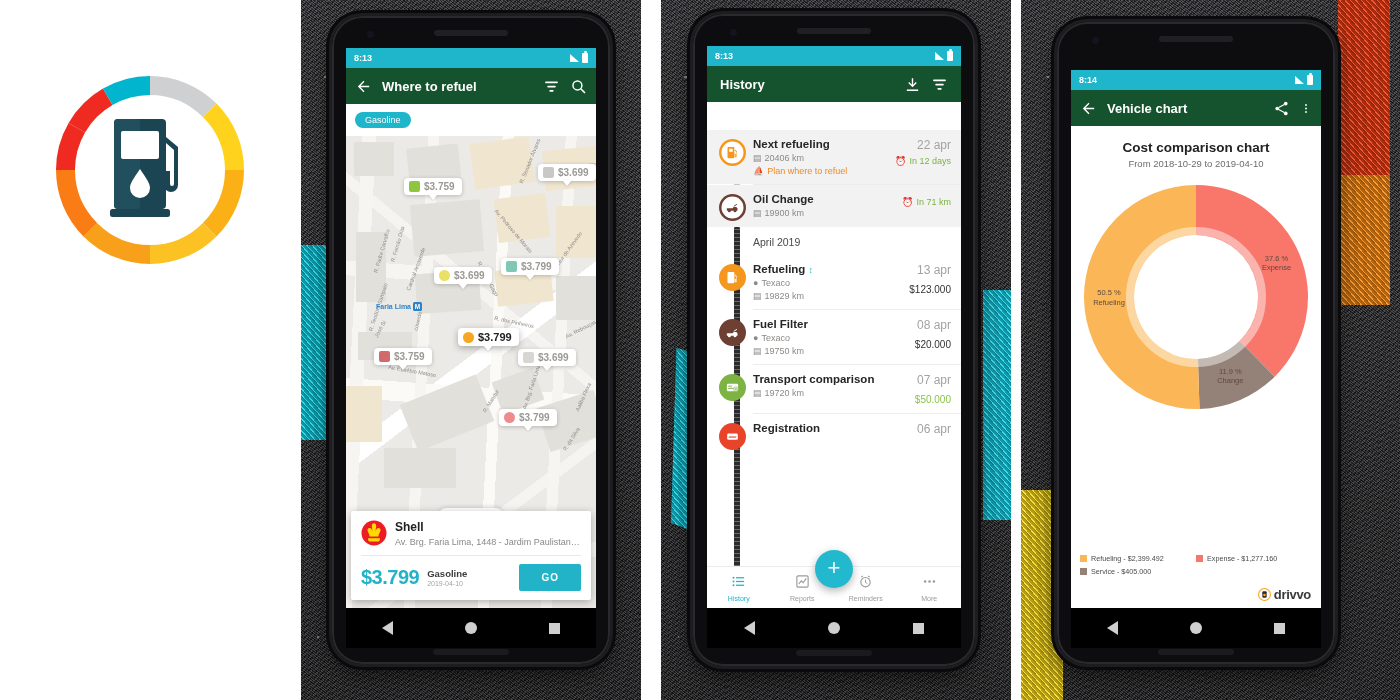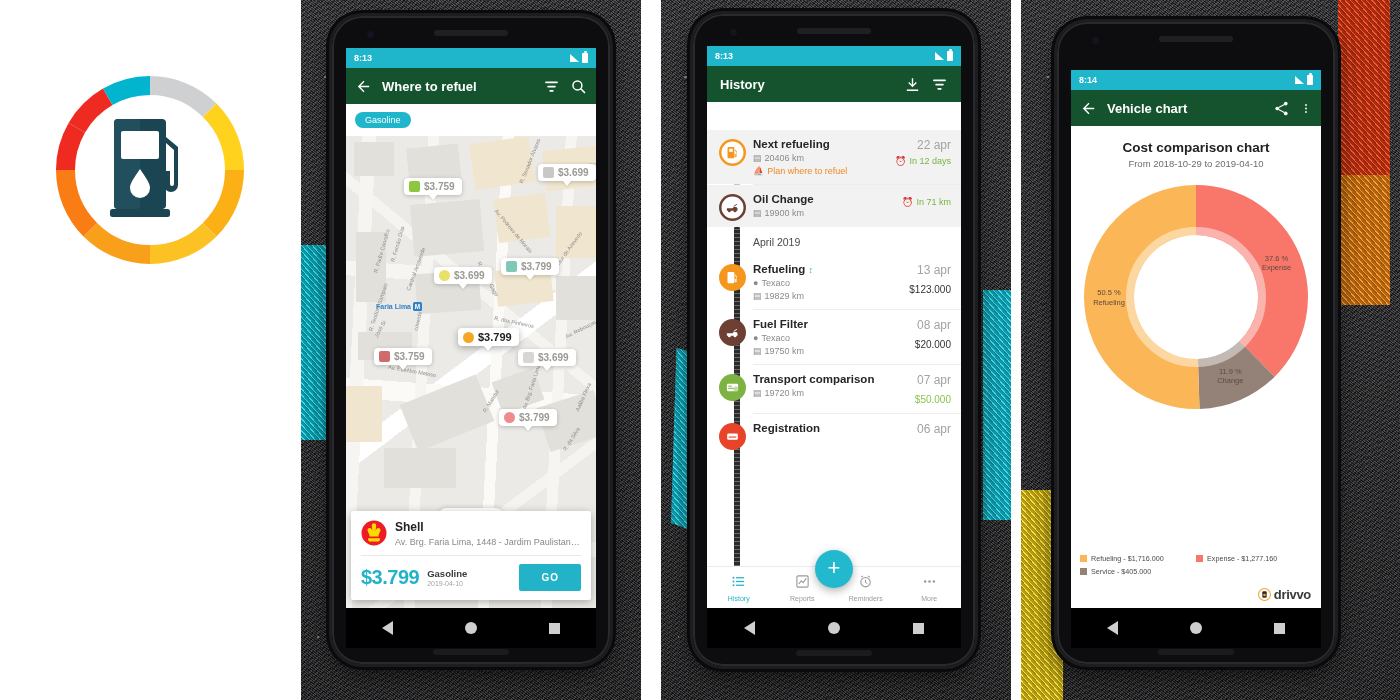--- a/index.html
+++ b/index.html
@@ -621,21 +621,21 @@
               <div class="slice-lbl" style="left: 166.482px; top: 72.9592px; width: 60px;"><span>37.6 %</span><br><span>Expense</span></div>
               <div class="slice-lbl" style="left: 120.301px; top: 185.953px; width: 60px;"><span>11.9 %</span><br><span>Change</span></div>
               <div class="slice-lbl" style="left: -0.989267px; top: 107.367px; width: 60px;"><span>50.5 %</span><br><span>Refueling</span></div>
             </div>
         </div>
 
         <div class="legend">
           <div class="leg-row">
             <div class="leg-item" style="width:50%;">
               <span class="leg-sw" style="background:#fbb757;"></span>
-              <span>Refueling - $1,716.000</span>
+              <span>Refueling - $2,399.492</span>
             </div>
             <div class="leg-item" style="width:50%;">
               <span class="leg-sw" style="background:#f8766a;"></span>
               <span>Expense - $1,277.160</span>
             </div>
           </div>
           <div class="leg-row">
             <div class="leg-item" style="width:50%;">
               <span class="leg-sw" style="background:#948177;"></span>
               <span>Service - $405.000</span>

